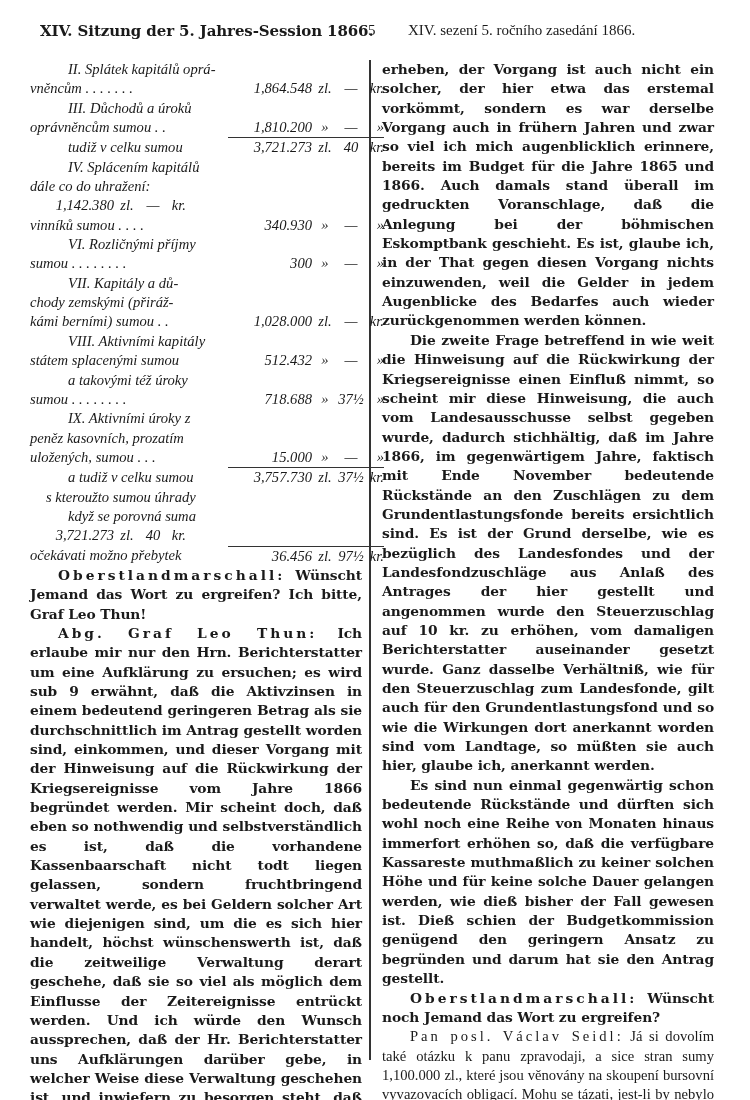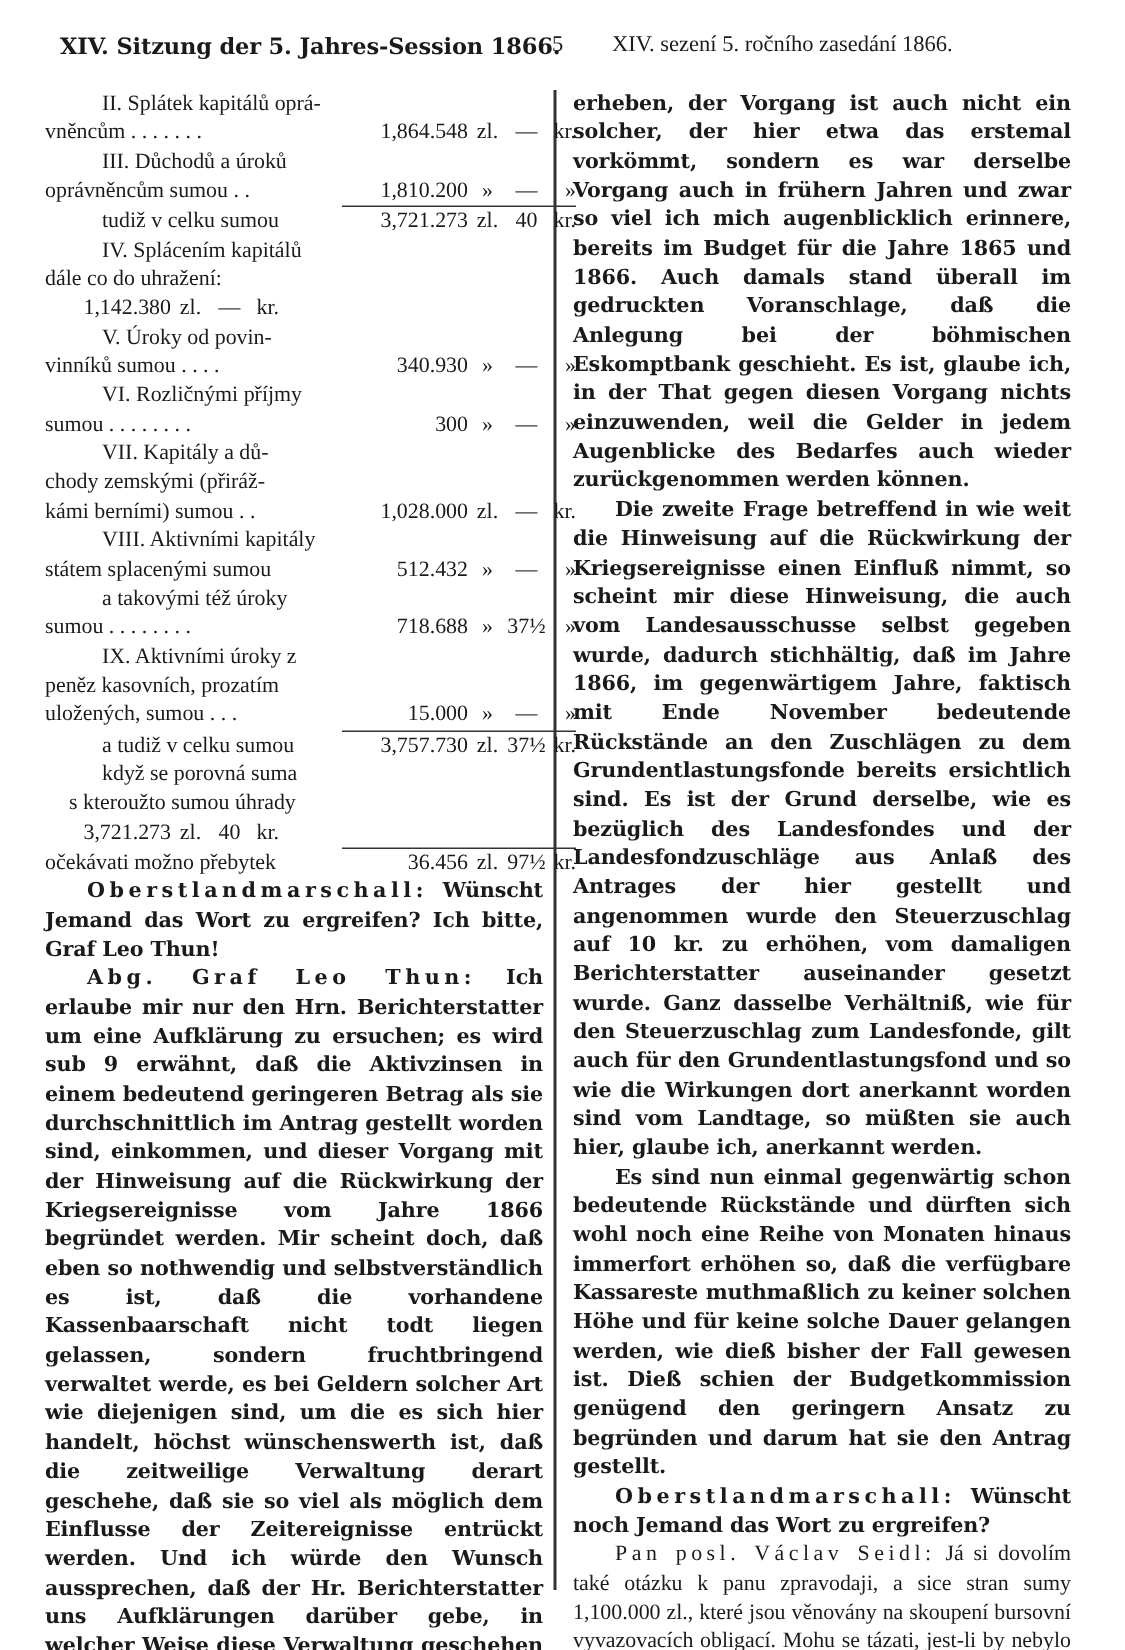--- a/index.html
+++ b/index.html
@@ -13,21 +13,21 @@
   .col { position:absolute; top:60px; font-size:14.6px; line-height:19.35px; }
   .col-left { left:30px; width:332px; }
   .col-right { left:382px; width:332px; }
   .divider { position:absolute; left:369px; top:60px; width:1.5px; height:1000px; background:#333; }
   .para { text-align:justify; text-align-last:left; margin:0; hyphens:manual; }
   .indent { text-indent:28px; }
   .fraktur { font-family:"DejaVu Serif", serif; font-size:13.8px; font-weight:bold; letter-spacing:-0.1px; }
   .latin { font-family:"Liberation Serif", serif; }
   .speaker { letter-spacing:3px; }
   
-  .acct { display:flex; align-items:flex-end; }
+  .acct { display:flex; align-items:center;font-style:italic; }
   .acct .lab { flex:0 0 198px; }
   .acct .lab.ind { padding-left:38px; box-sizing:border-box; }
   .acct .amt { flex:0 0 84px; text-align:right; }
   .acct .zl { flex:0 0 26px; text-align:center; }
   .acct .kr { flex:0 0 26px; text-align:center; }
   .acct .unit { flex:0 0 20px; text-align:right; }
   .sumrow .amt, .sumrow .zl, .sumrow .kr, .sumrow .unit { border-top:1px solid #333; }
 </style>
 </head>
 <body>
@@ -77,23 +77,20 @@
         <span class="amt"></span>
         <span class="zl"></span>
         <span class="kr"></span>
         <span class="unit"></span>
       </div>
       <div class="acct">
         <span class="amt">1,142.380</span>
         <span class="zl">zl.</span>
         <span class="kr">—</span>
         <span class="unit">kr.</span>
-      </div>
-      <div class="acct">
-        <span class="lab ind">V. Úroky od povin-</span>
       </div>
       <div class="acct">
         <span class="lab">vinníků sumou . . . .</span>
         <span class="amt">340.930</span>
         <span class="zl">»</span>
         <span class="kr">—</span>
         <span class="unit">»</span>
       </div>
       <div class="acct">
         <span class="lab ind">VI. Rozličnými příjmy</span>
@@ -152,24 +149,24 @@
         <span class="unit">»</span>
       </div>
       <div class="acct sumrow">
         <span class="lab ind">a tudiž v celku sumou</span>
         <span class="amt">3,757.730</span>
         <span class="zl">zl.</span>
         <span class="kr">37½</span>
         <span class="unit">kr.</span>
       </div>
       <div class="acct">
-        <span class="lab ind">když se porovná suma</span>
+        <span class="lab" style="padding-left: 16px;">s kteroužto sumou úhrady</span>
       </div>
       <div class="acct">
-        <span class="lab" style="padding-left: 16px;">s kteroužto sumou úhrady</span>
+        <span class="lab ind">když se porovná suma</span>
       </div>
       <div class="acct">
         <span class="amt">3,721.273</span>
         <span class="zl">zl.</span>
         <span class="kr">40</span>
         <span class="unit">kr.</span>
       </div>
       <div class="acct sumrow">
         <span class="lab">očekávati možno přebytek</span>
         <span class="amt">36.456</span>

